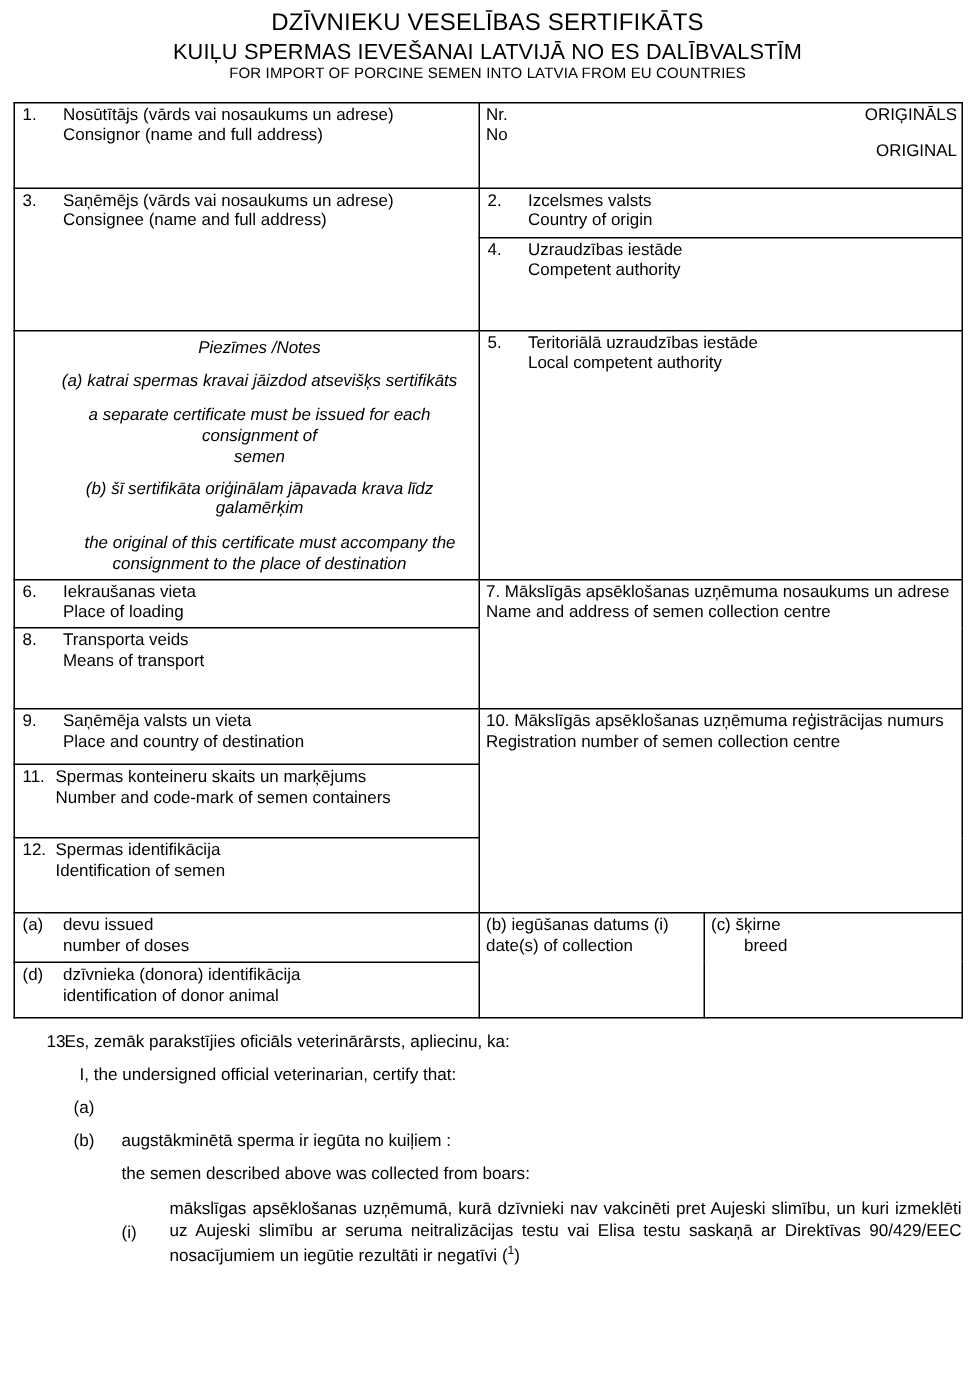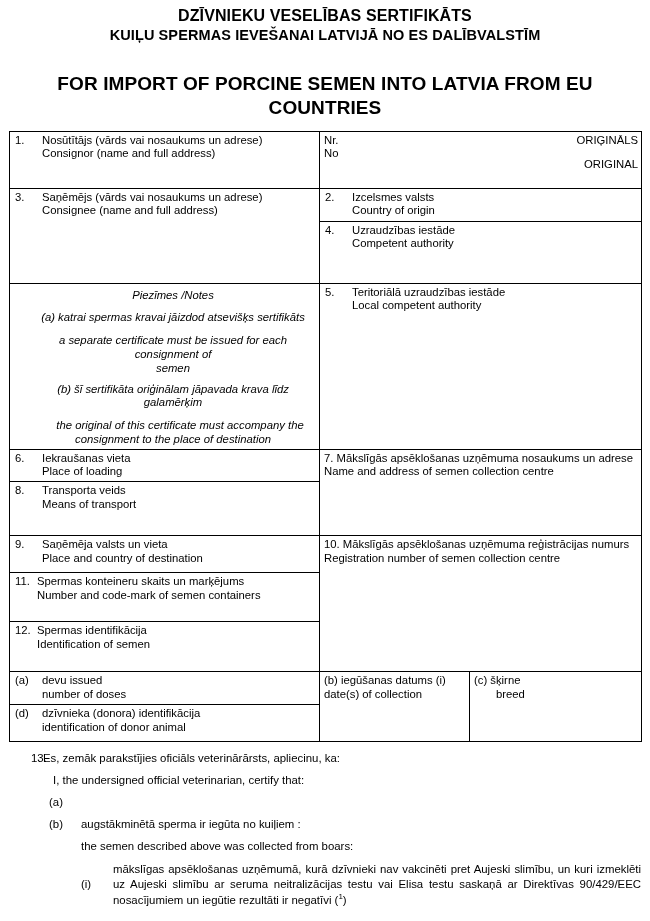--- a/index.html
+++ b/index.html
@@ -15,28 +15,28 @@
     overflow: hidden;
     position: relative;
   }
 
   
   .title-block {
     text-align: center;
     padding-top: 6px;
   }
   .title-line {
-    font-weight: bold;
+    font-weight: normal;
     letter-spacing: 0.1px;
     line-height: 1.25;
   }
   .t-1 { font-size: 16px; }
   .t-2 { font-size: 14.5px; }
   .t-3 { font-size: 16px; margin-top: 1px; }
-  .t-4 { font-size: 19px; margin-top: 28px; }
+  .t-4 { font-size: 10px; }
 
   
   .cert-table {
     margin: 11px 9px 0 9px;
     width: 632px;
     border-collapse: collapse;
     table-layout: fixed;
   }
   .cert-table td {
     border: 1px solid #000;

